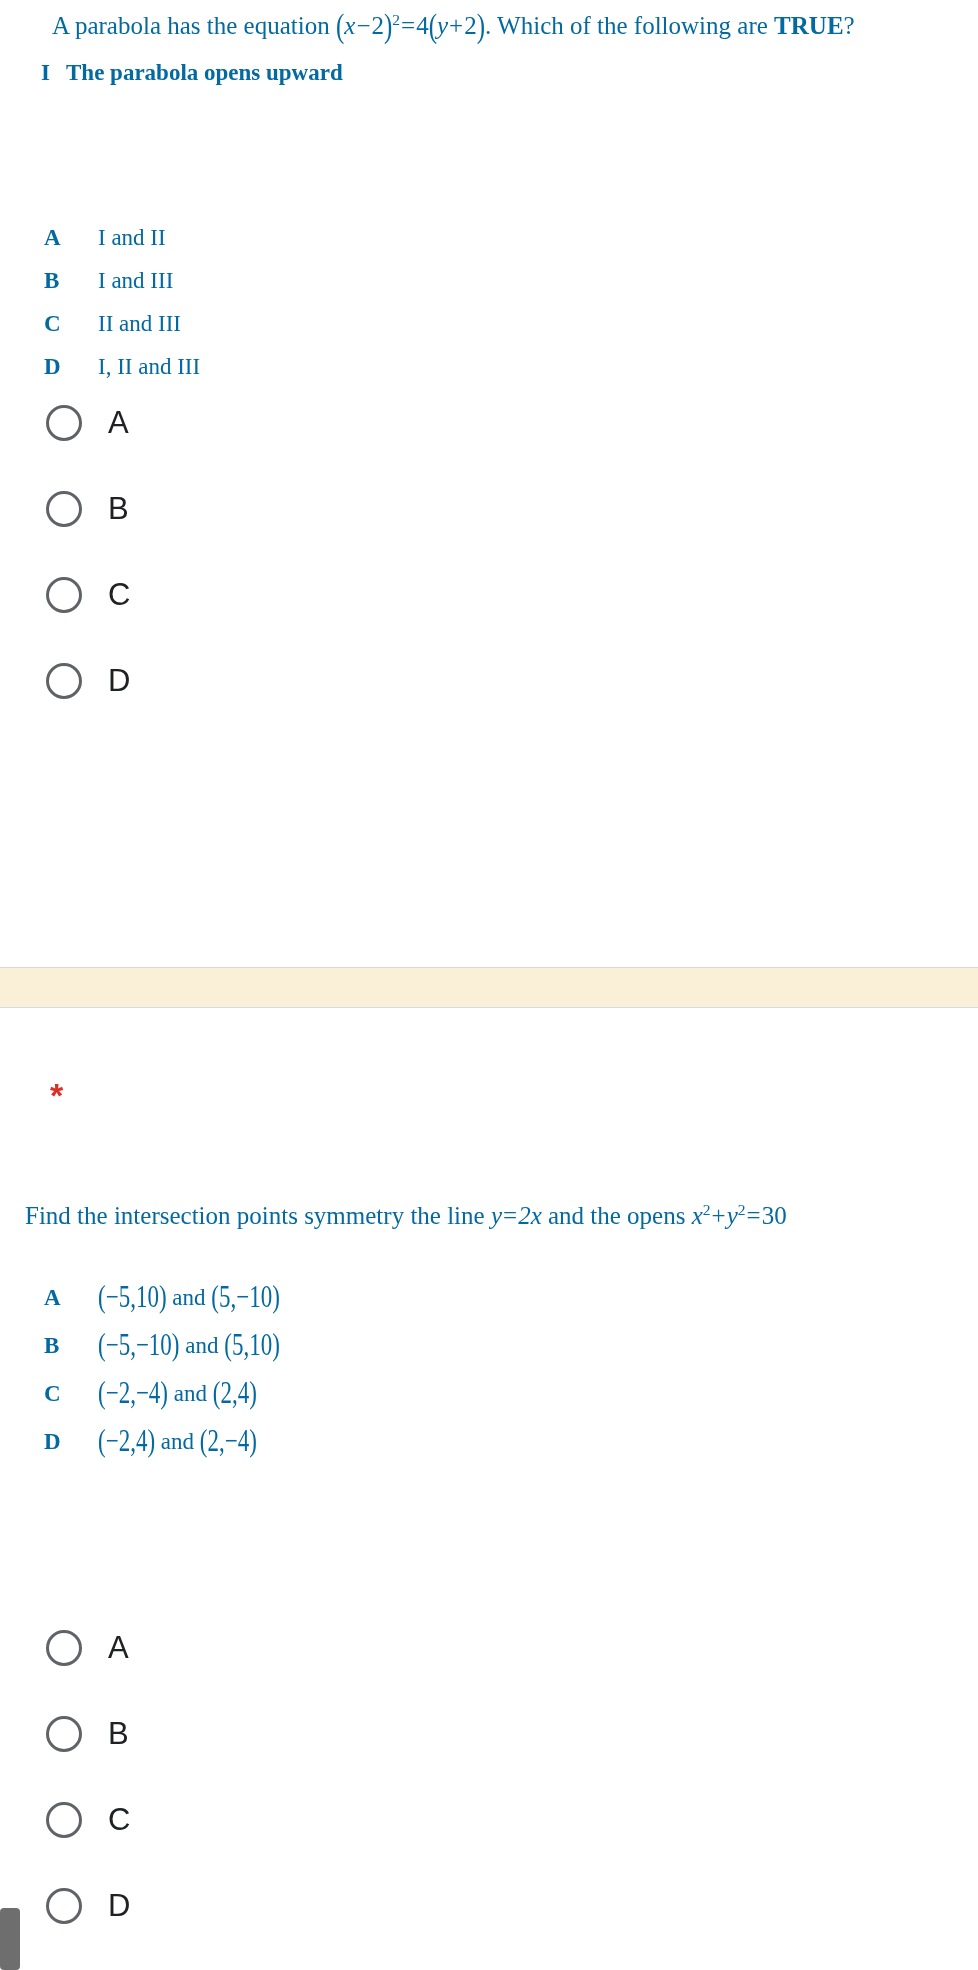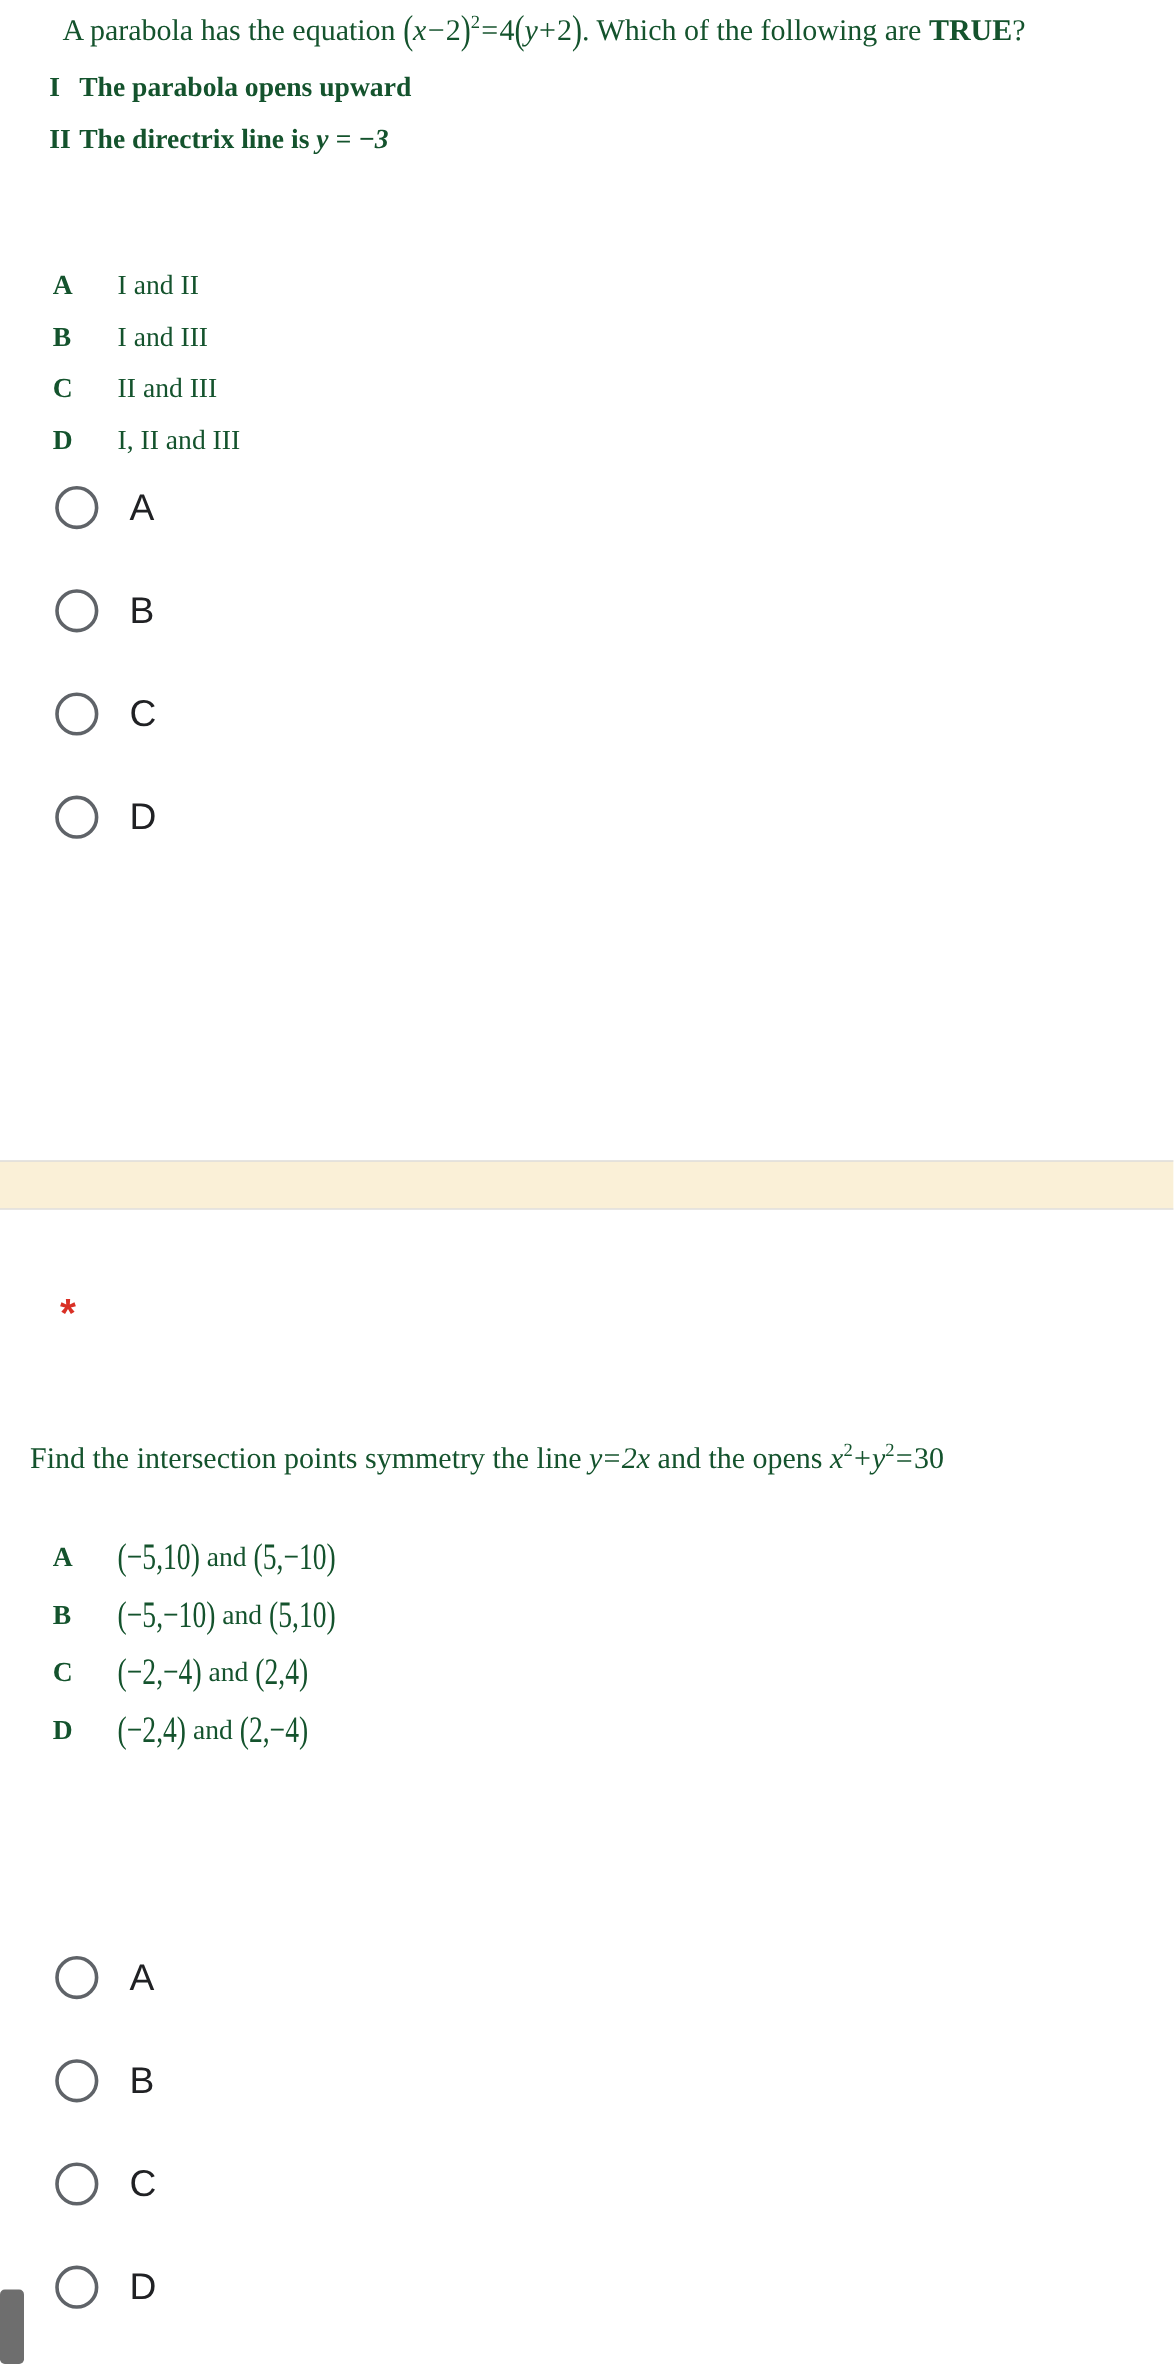--- a/index.html
+++ b/index.html
@@ -14,21 +14,21 @@
     height: 1970px;
     position: relative;
     overflow: hidden;
     font-family: "Liberation Sans", sans-serif;
     color: #202124;
   }
 
   
   .q-serif {
     font-family: "Liberation Serif", "DejaVu Serif", serif;
-    color: #14532d;
+    color: #0369a1;
     -webkit-font-smoothing: antialiased;
   }
 
   .stem {
     font-size: 25px;
     line-height: 1.25;
     white-space: nowrap;
   }
 
   .math { font-style: normal; }
@@ -133,24 +133,20 @@
   <span>A parabola has the equation </span><span class="math"><span class="bigparen">(</span><span class="mi">x</span><span class="op">−</span><span>2</span><span class="bigparen">)</span><sup class="exp">2</sup><span class="op">=</span><span>4</span><span class="bigparen">(</span><span class="mi">y</span><span class="op">+</span><span>2</span><span class="bigparen">)</span></span><span>. Which of the following are </span><b>TRUE</b><span>?</span>
 </div>
 
 <div class="abs q-serif" style="left:0; top:60px; width:978px;">
 
   <div class="stmt-row" style="margin-bottom:17px;">
     <span class="stmt-label">I</span>
     <span class="stmt-text">The parabola opens upward</span>
   </div>
 
-  <div class="stmt-row" style="margin-bottom:17px;">
-    <span class="stmt-label">II</span>
-    <span class="stmt-text"><span>The directrix line is </span><span class="mi">y = −3</span></span>
-  </div>
 
 </div>
 
 <div class="abs q-serif" style="left:0; top:225px; width:978px;">
   <div class="choice-row" style="margin-bottom:17px;">
     <span class="choice-label">A</span>
     <span class="choice-text">I and II</span>
   </div>
   <div class="choice-row" style="margin-bottom:17px;">
     <span class="choice-label">B</span>

